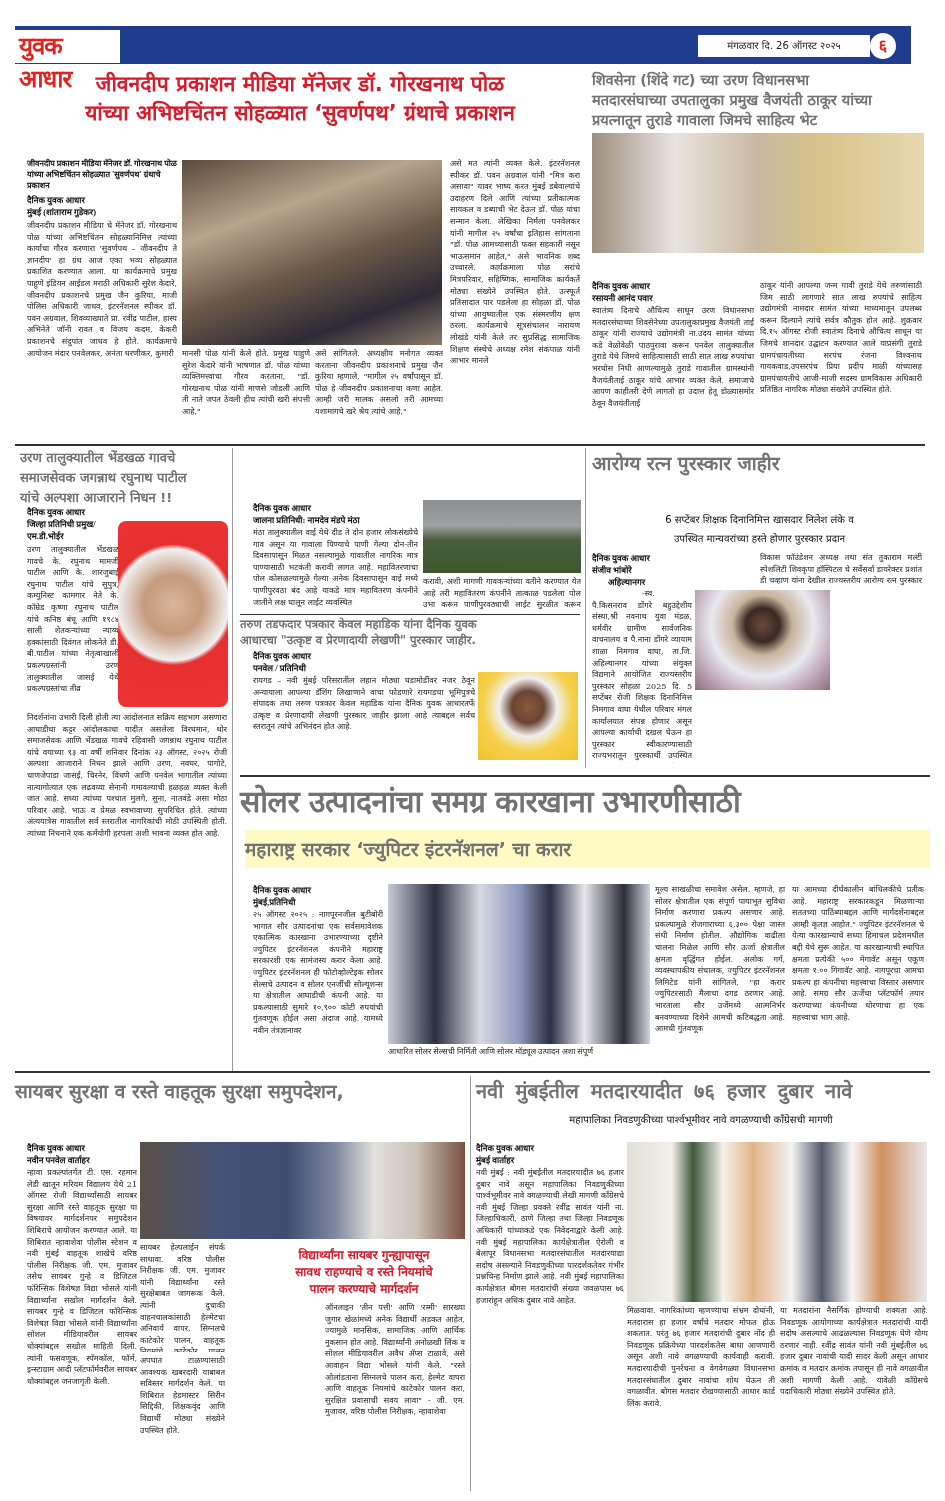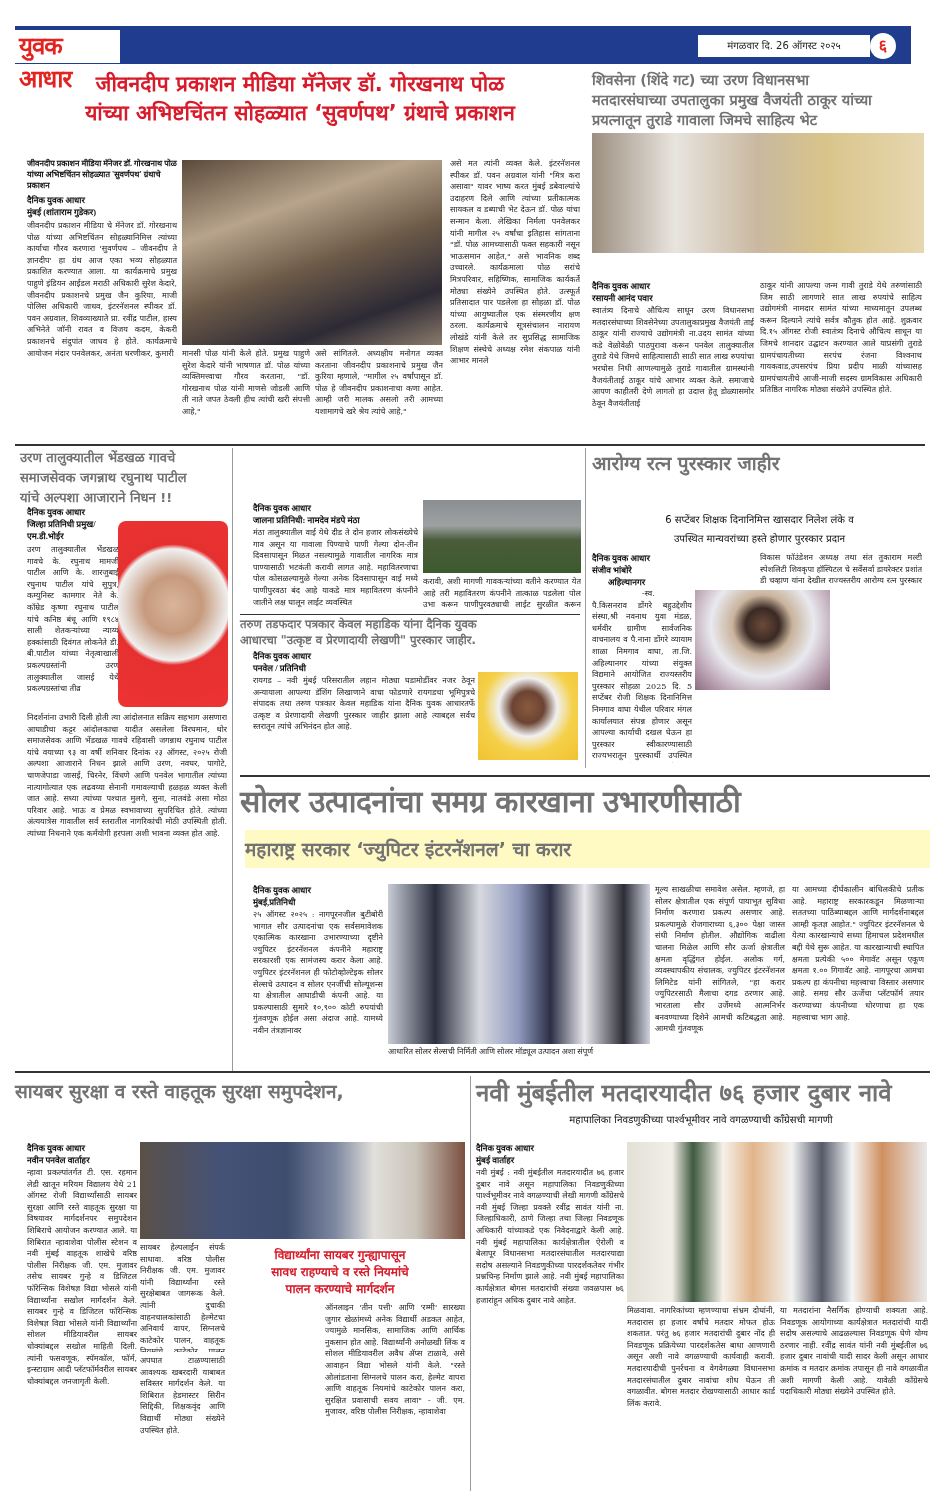--- a/index.html
+++ b/index.html
@@ -117,30 +117,30 @@
 <div class="abs rule" style="left:15px;top:1071px;width:915px;"></div>
 
 <div class="abs hl-black" style="left:15px;top:1076px;width:455px;font-size:19px;line-height:30px;">
   <div>सायबर सुरक्षा व रस्ते वाहतूक सुरक्षा समुपदेशन,</div>
 </div>
 <div class="abs byline" style="left:27px;top:1142px;width:110px;">दैनिक युवक आधार</div>
 <div class="abs byline" style="left:27px;top:1154px;width:110px;">नवीन पनवेल वार्ताहर</div>
 <div class="abs body-text" style="left:27px;top:1167px;width:110px;height:325px;">न्हावा प्रकल्पांतर्गत टी. एस. रहमान लेडी खातून मरियम विद्यालय येथे 21 ऑगस्ट रोजी विद्यार्थ्यांसाठी सायबर सुरक्षा आणि रस्ते वाहतूक सुरक्षा या विषयावर मार्गदर्शनपर समुपदेशन शिबिराचे आयोजन करण्यात आले. या शिबिरात न्हावाशेवा पोलीस स्टेशन व नवी मुंबई वाहतूक शाखेचे वरिष्ठ पोलीस निरीक्षक जी. एम. मुजावर तसेच सायबर गुन्हे व डिजिटल फॉरेन्सिक विशेषज्ञ विद्या भोसले यांनी विद्यार्थ्यांना सखोल मार्गदर्शन केले. सायबर गुन्हे व डिजिटल फॉरेन्सिक विशेषज्ञ विद्या भोसले यांनी विद्यार्थ्यांना सोशल मीडियावरील सायबर धोक्यांबद्दल सखोल माहिती दिली. त्यांनी फसवणूक, स्पॅमकॉल, फॉर्म, इन्स्टाग्राम आदी प्लॅटफॉर्मवरील सायबर धोक्यांबद्दल जनजागृती केली.</div>
 <div class="abs photo" style="left:140px;top:1142px;width:325px;height:97px;background:linear-gradient(90deg,#5a5048 0%,#445277 25%,#3e4c6e 45%,#7d87a0 60%,#e2e0dc 72%,#c9c3b8 85%,#7a5040 100%);"></div>
 <div class="abs body-text" style="left:140px;top:1242px;width:85px;height:110px;">सायबर हेल्पलाईन संपर्क साधावा. वरिष्ठ पोलीस निरीक्षक जी. एम. मुजावर यांनी विद्यार्थ्यांना रस्ते सुरक्षेबाबत जागरूक केले. त्यांनी दुचाकी वाहनचालकांसाठी हेल्मेटचा अनिवार्य वापर, सिग्नलचे काटेकोर पालन, वाहतूक नियमांचे काटेकोर पालन करावे.</div>
-<div class="abs hl-red" style="left:220px;top:1247px;width:240px;font-size:12px;line-height:17px;">
+<div class="abs hl-red" style="left:244px;top:1247px;width:240px;font-size:12px;line-height:17px;">
   <div>विद्यार्थ्यांना सायबर गुन्ह्यापासून</div>
   <div>सावध राहण्याचे व रस्ते नियमांचे</div>
   <div>पालन करण्याचे मार्गदर्शन</div>
 </div>
 <div class="abs body-text" style="left:140px;top:1355px;width:85px;height:137px;">अपघात टाळण्यासाठी आवश्यक खबरदारी याबाबत सविस्तर मार्गदर्शन केले. या शिबिरात हेडमास्टर सिरीन सिद्दिकी, शिक्षकवृंद आणि विद्यार्थी मोठ्या संख्येने उपस्थित होते.</div>
 <div class="abs body-text" style="left:325px;top:1302px;width:140px;height:190px;">ऑनलाइन 'तीन पत्ती' आणि 'रम्मी' सारख्या जुगार खेळांमध्ये अनेक विद्यार्थी अडकत आहेत, ज्यामुळे मानसिक, सामाजिक आणि आर्थिक नुकसान होत आहे. विद्यार्थ्यांनी अनोळखी लिंक व सोशल मीडियावरील अवैध ॲप्स टाळावे, असे आवाहन विद्या भोसले यांनी केले. "रस्ते ओलांडताना सिग्नलचे पालन करा, हेल्मेट वापरा आणि वाहतूक नियमांचे काटेकोर पालन करा, सुरक्षित प्रवासाची सवय लावा" - जी. एम. मुजावर, वरिष्ठ पोलीस निरीक्षक, न्हावाशेवा</div>
 
 <div class="abs vrule" style="left:470px;top:1076px;height:415px;"></div>
 
-<div class="abs hl-black" style="left:476px;top:1076px;width:450px;font-size:24px;line-height:34px;">नवी मुंबईतील मतदारयादीत ७६ हजार दुबार नावे</div>
+<div class="abs hl-black" style="left:476px;top:1076px;width:450px;font-size:20px;line-height:34px;font-family:Liberation Mono, monospace;">नवी मुंबईतील मतदारयादीत ७६ हजार दुबार नावे</div>
 <div class="abs" style="left:476px;top:1112px;width:450px;font-size:10px;line-height:16px;text-align:center;color:#111;">महापालिका निवडणुकीच्या पार्श्वभूमीवर नावे वगळण्याची कॉंग्रेसची मागणी</div>
 <div class="abs byline" style="left:476px;top:1142px;width:148px;">दैनिक युवक आधार</div>
 <div class="abs byline" style="left:476px;top:1154px;width:148px;">मुंबई वार्ताहर</div>
 <div class="abs body-text" style="left:476px;top:1167px;width:148px;height:325px;">नवी मुंबई : नवी मुंबईतील मतदारयादीत ७६ हजार दुबार नावे असून महापालिका निवडणुकीच्या पार्श्वभूमीवर नावे वगळण्याची लेखी मागणी कॉंग्रेसचे नवी मुंबई जिल्हा प्रवक्ते रवींद्र सावंत यांनी ना. जिल्हाधिकारी, ठाणे जिल्हा तथा जिल्हा निवडणूक अधिकारी यांच्याकडे एक निवेदनाद्वारे केली आहे. नवी मुंबई महापालिका कार्यक्षेत्रातील ऐरोली व बेलापूर विधानसभा मतदारसंघातील मतदारयाद्या सदोष असल्याने निवडणुकीच्या पारदर्शकतेवर गंभीर प्रश्नचिन्ह निर्माण झाले आहे. नवी मुंबई महापालिका कार्यक्षेत्रात बोगस मतदारांची संख्या जवळपास ७६ हजारांहून अधिक दुबार नावे आहेत.</div>
 <div class="abs photo" style="left:627px;top:1142px;width:300px;height:160px;background:linear-gradient(90deg,#e3e0d8 0%,#f2efe8 15%,#3f5a3f 22%,#f5f1ea 32%,#e2b58a 42%,#f2f2f2 55%,#555a6a 65%,#f5f5f5 75%,#d09060 85%,#e8e8ea 100%);"></div>
 <div class="abs body-text" style="left:627px;top:1305px;width:148px;height:187px;">मिळवावा. नागरिकांच्या म्हणण्याचा संभ्रम दोघांनी, मतदारास हा हजार वर्षांचे मतदार मोफत होऊ शकतात. परंतु ७६ हजार मतदारांची दुबार नोंद ही निवडणूक प्रक्रियेच्या पारदर्शकतेस बाधा आणणारी असून अशी नावे वगळण्याची कार्यवाही करावी. मतदारयादीची पुनर्रचना व वेगवेगळ्या विधानसभा मतदारसंघातील दुबार नावांचा शोध घेऊन ती वगळावीत. बोगस मतदार रोखण्यासाठी आधार कार्ड लिंक करावे.</div>
 <div class="abs body-text" style="left:780px;top:1305px;width:148px;height:187px;">या मतदारांना नैसर्गिक होण्याची शक्यता आहे. निवडणूक आयोगाच्या कार्यक्षेत्रात मतदारांची यादी सदोष असल्याचे आढळल्यास निवडणूक घेणे योग्य ठरणार नाही. रवींद्र सावंत यांनी नवी मुंबईतील ७६ हजार दुबार नावांची यादी सादर केली असून आधार क्रमांक व मतदार क्रमांक तपासून ही नावे वगळावीत अशी मागणी केली आहे. यावेळी कॉंग्रेसचे पदाधिकारी मोठ्या संख्येने उपस्थित होते.</div>
 
 </body></html>

